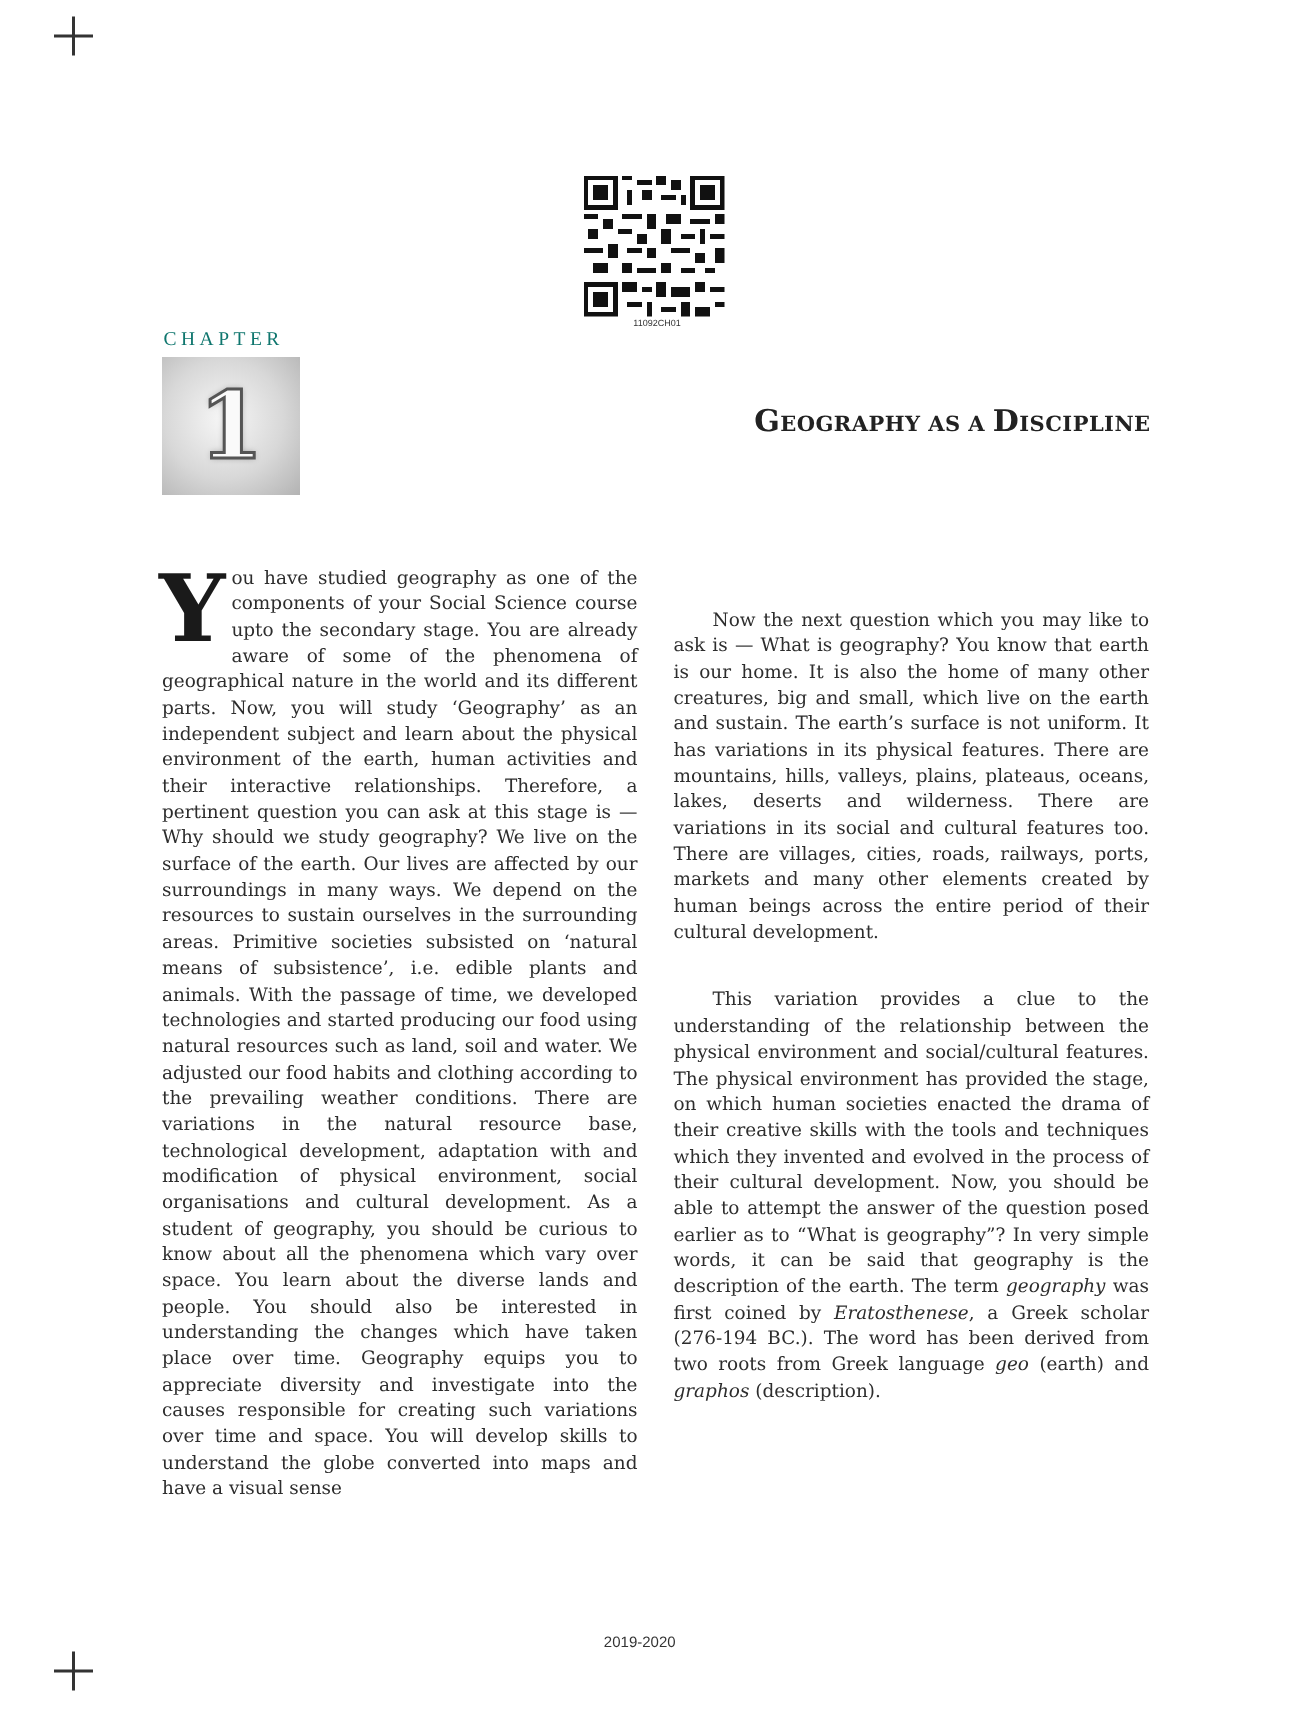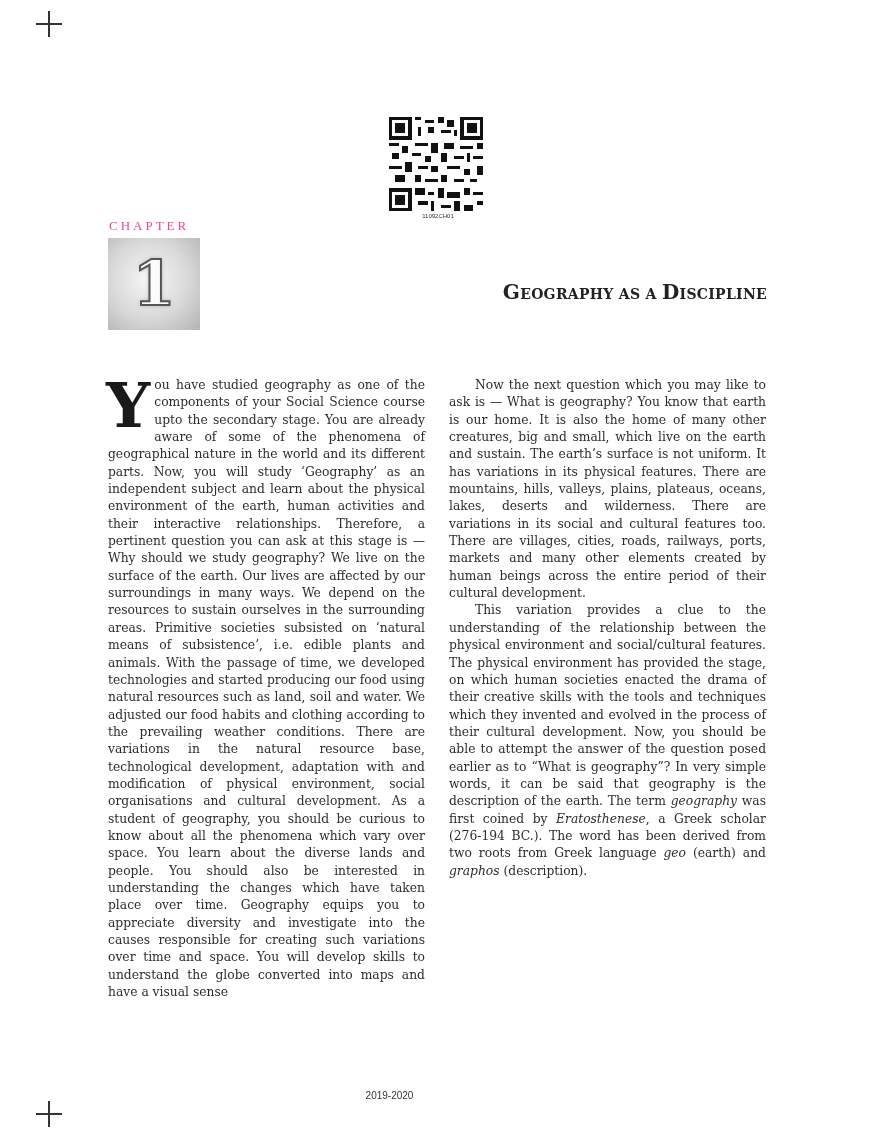--- a/index.html
+++ b/index.html
@@ -6,36 +6,36 @@
   body { width:875px; height:1140px; position:relative; overflow:hidden; font-family:"DejaVu Serif", serif; color:#2a2a2a; }
   .crop { position:absolute; width:26px; height:26px; }
   .crop::before { content:""; position:absolute; left:0; top:12px; width:26px; height:1.5px; background:#333; }
   .crop::after { content:""; position:absolute; left:12px; top:0; width:1.5px; height:26px; background:#333; }
   .crop.tl { left:36px; top:11px; }
   .crop.bl { left:36px; top:1101px; }
 
   .qr { position:absolute; left:389px; top:117px; width:94px; height:94px; }
   .qr-code { position:absolute; left:420px; top:213px; width:36px; text-align:center; font-family:"Liberation Sans", sans-serif; font-size:6px; color:#333; }
 
-  .chapter-label { position:absolute; left:109px; top:218px; font-family:"Liberation Serif", serif; font-size:13px; letter-spacing:3px; color:#ec4899; }
+  .chapter-label { position:absolute; left:109px; top:218px; font-family:"Liberation Serif", serif; font-size:13px; letter-spacing:3px; color:#0f766e; }
   .chapter-box { position:absolute; left:108px; top:238px; width:92px; height:92px;
     background: radial-gradient(circle at 45% 45%, #f7f7f7 0%, #d8d8d8 55%, #b3b3b3 100%); display:flex; align-items:center; justify-content:center; }
   .chapter-num { font-family:"DejaVu Serif", serif; font-size:62px; font-weight:bold; color:#fafafa;
     -webkit-text-stroke:2px #555; text-shadow:0 0 4px rgba(0,0,0,0.35); line-height:1; }
 
-  .title { position:absolute; right:108px; top:280px; font-family:"DejaVu Serif", serif; font-weight:bold; font-size:20px; color:#222; letter-spacing:0.3px; }
+  .title { position:absolute; right:108px; top:268px; font-family:"DejaVu Serif", serif; font-weight:bold; font-size:20px; color:#222; letter-spacing:0.3px; }
   .title .sc { font-size:14px; }
 
   .col { position:absolute; top:377px; width:317px; font-family:"DejaVu Serif", serif; font-size:12.3px; line-height:17.35px; text-align:justify; color:#2d2d2d; }
   .col.left { left:108px; }
   .col.right { left:449px; }
   .col p { margin:0; }
-  .col p.indent { text-indent:26px; }
+  .col p.indent { text-indent:26px;margin-top:28px; }
   .dropcap { float:left; font-family:"DejaVu Serif", serif; font-size:62px; line-height:50px; height:52px; margin:4px 4px 0 -2px; font-weight:bold; color:#1a1a1a; }
-  .footer { position:absolute; left:0; width:779px; top:1090px; text-align:center; font-family:"Liberation Sans", sans-serif; font-size:10px; color:#333; }
+  .footer { position:absolute; left:0; width:779px; top:1090px; text-align:center; font-family:"Liberation Sans", sans-serif; font-size:10px; color:#333;padding-left:37px; }
 </style>
 </head>
 <body>
 
 <div class="crop tl"></div>
 <div class="crop bl"></div>
 
 <svg class="qr" viewBox="0 0 29 29" shape-rendering="crispEdges">
   <rect width="29" height="29" fill="#fff"></rect>
   <g fill="#111">

